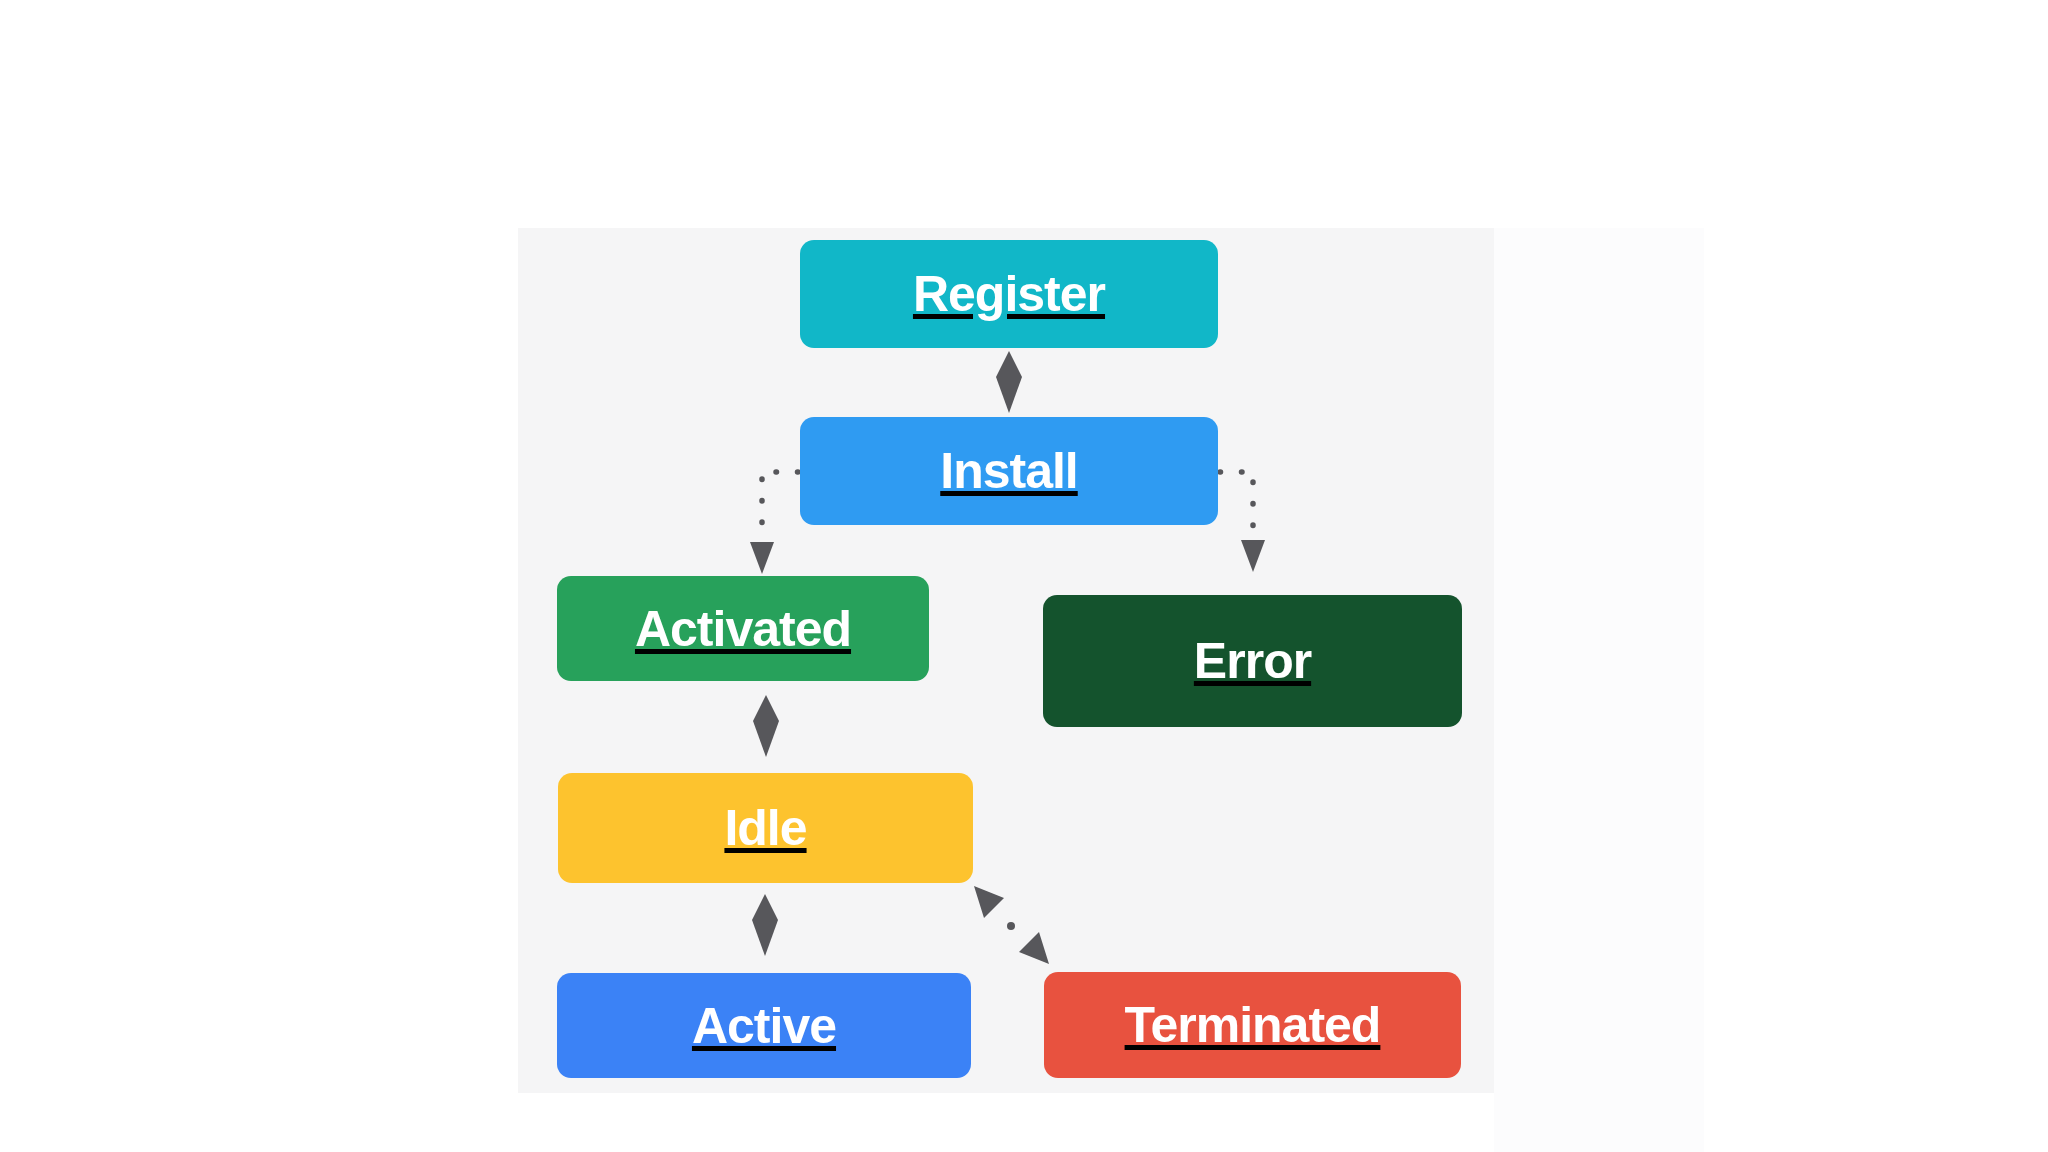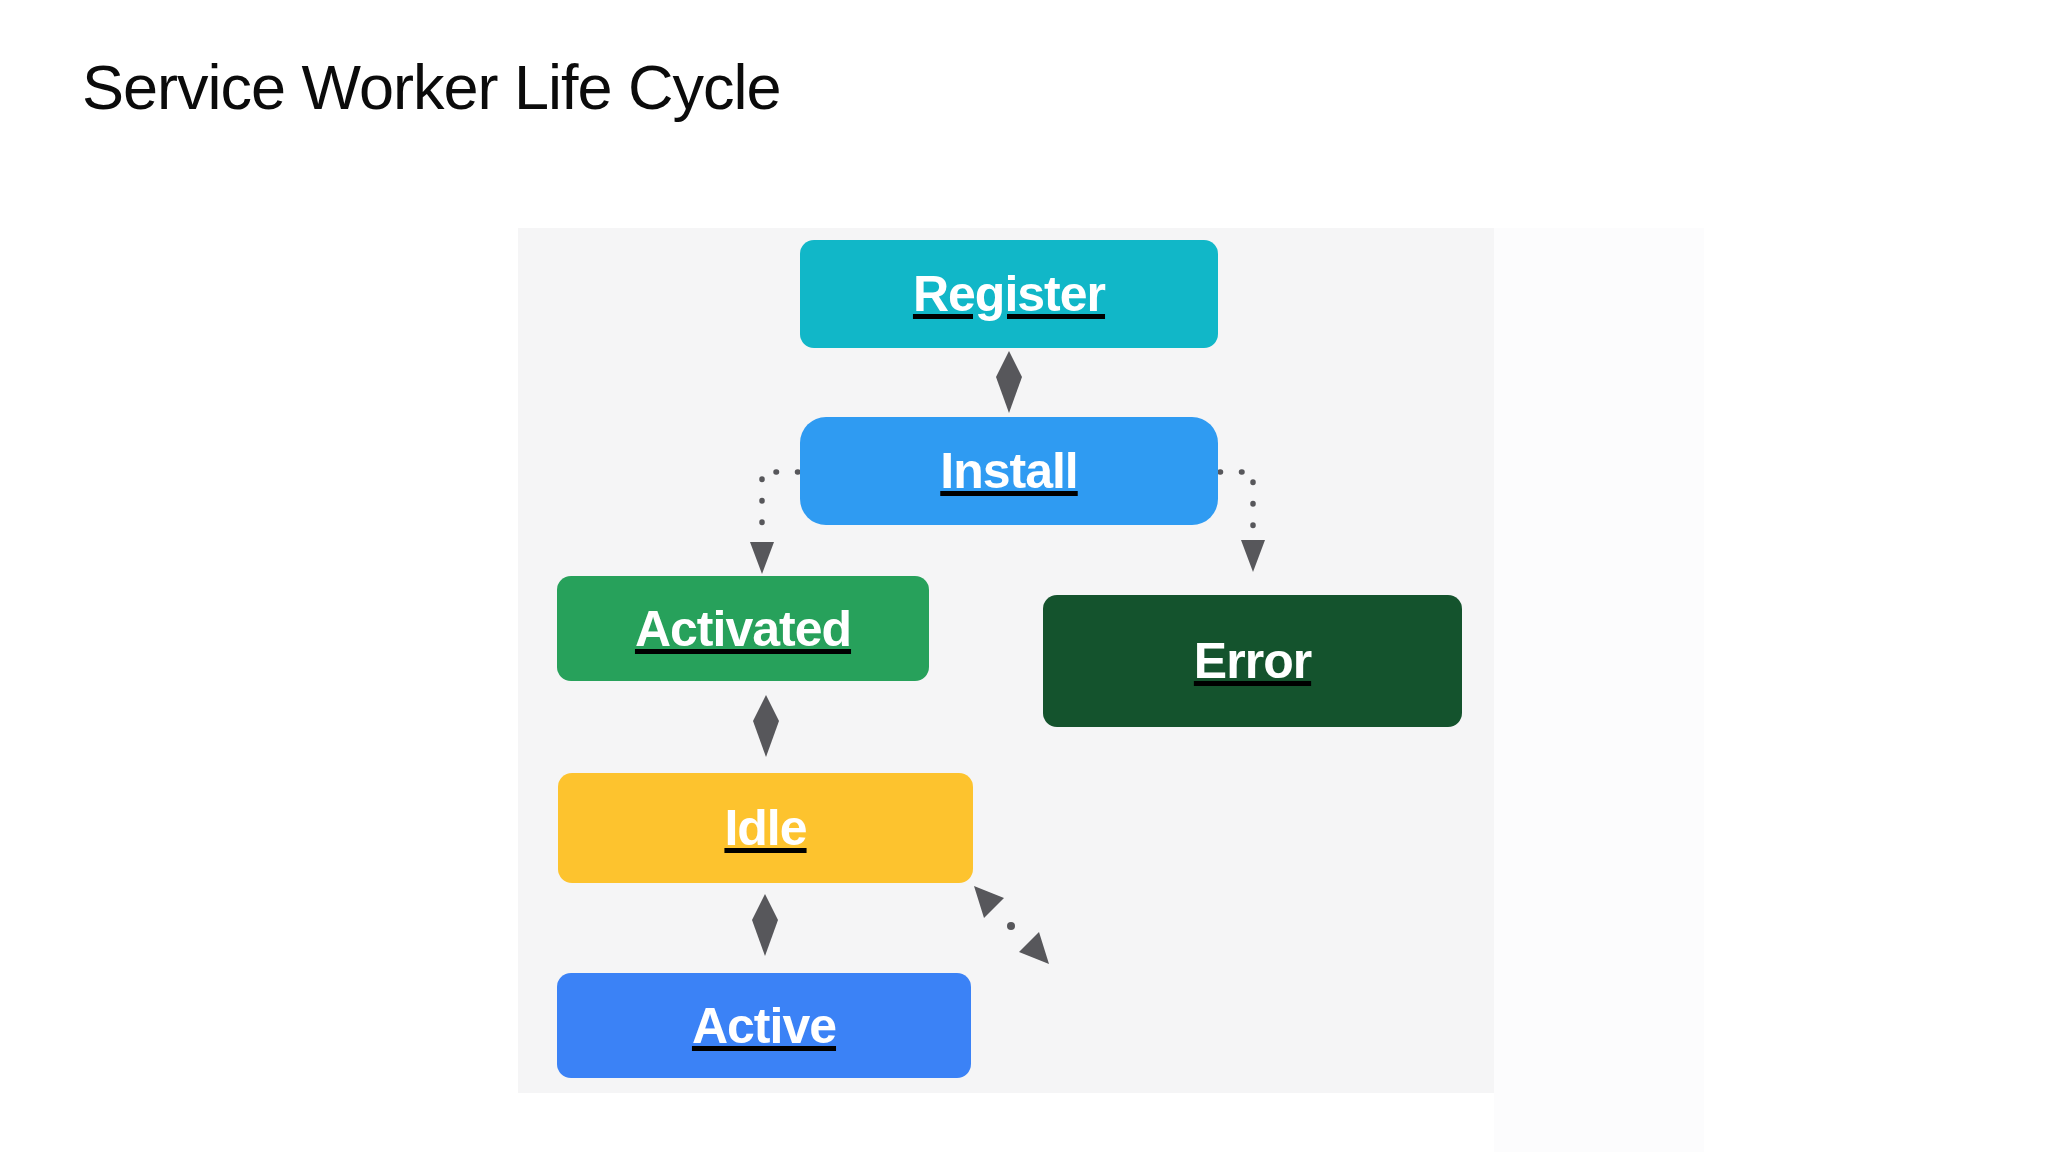--- a/index.html
+++ b/index.html
@@ -51,21 +51,20 @@
     position:absolute;
     left:0;top:0;
     pointer-events:none;
   }
 </style>
 </head>
 <body>
 
 <div id="stage">
 
-  <div id="page-title" style="color: rgb(11, 11, 11);">Service Worker Life Cycle</div>
 
   <div id="diagram-panel" style="background: rgb(245, 245, 246);"></div>
   <div id="right-shade"></div>
 
   <svg id="arrow-layer" width="2048" height="1152" viewBox="0 0 2048 1152">
 
     <polygon class="arrow-fill" points="1009,351 1022,377 1009,413 996,377" fill="#57575b"></polygon>
 
     <polygon class="arrow-fill" points="766,695 779,721 766,757 753,721" fill="#57575b"></polygon>
 
@@ -78,29 +77,32 @@
     <polygon class="arrow-fill" points="1253,572 1241,540 1265,540" fill="#57575b"></polygon>
 
     <polygon class="arrow-fill" points="974,886 984,918 1004,898" fill="#57575b"></polygon>
     <circle class="arrow-fill" cx="1011" cy="926" r="4" fill="#57575b"></circle>
     <polygon class="arrow-fill" points="1049,964 1019,952 1039,932" fill="#57575b"></polygon>
   </svg>
 
   <div class="flow-node" style="left: 800px; top: 240px; width: 418px; height: 108px; background: rgb(17, 183, 200);">
     <span class="node-label">Register</span>
   </div>
-  <div class="flow-node" style="left: 800px; top: 417px; width: 418px; height: 108px; background: rgb(47, 155, 242); border-radius: 26px;">
+  <div class="flow-node" style="left: 800px; top: 417px; width: 418px; height: 108px; background: rgb(47, 155, 242);">
     <span class="node-label">Install</span>
   </div>
   <div class="flow-node" style="left: 557px; top: 576px; width: 372px; height: 105px; background: rgb(39, 161, 91);">
     <span class="node-label">Activated</span>
   </div>
   <div class="flow-node" style="left: 1043px; top: 595px; width: 419px; height: 132px; background: #14532d;">
     <span class="node-label">Error</span>
   </div>
   <div class="flow-node" style="left: 558px; top: 773px; width: 415px; height: 110px; background: rgb(253, 195, 46);">
     <span class="node-label">Idle</span>
   </div>
   <div class="flow-node" style="left: 557px; top: 973px; width: 414px; height: 105px; background: #3b82f6;">
     <span class="node-label">Active</span>
   </div>
+  <div class="flow-node" style="left: 1044px; top: 972px; width: 417px; height: 106px; background: rgb(232, 82, 63);">
+    <span class="node-label">Terminated</span>
+  </div>
 
 </div>
 
 </body></html>

